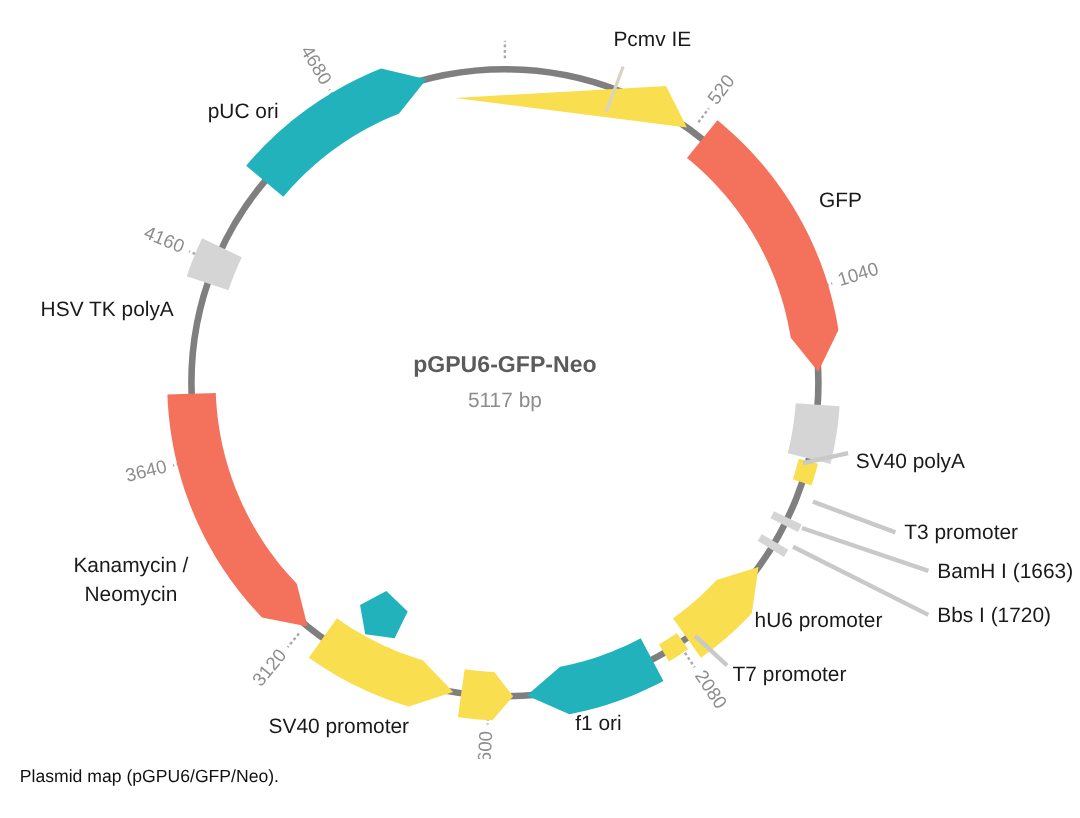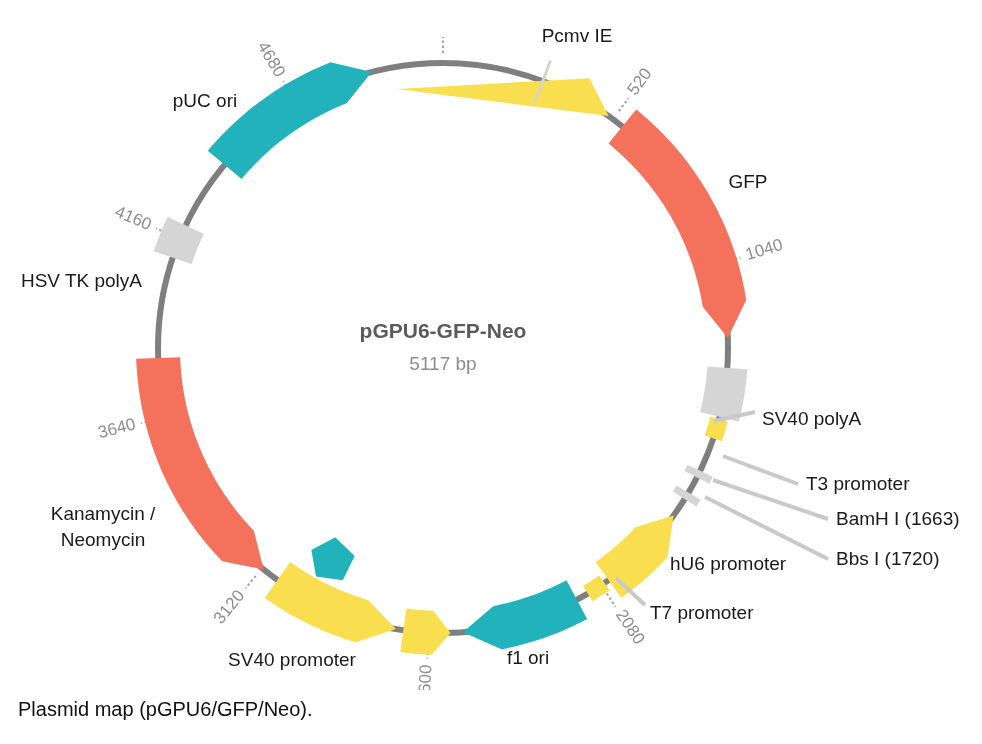--- a/index.html
+++ b/index.html
@@ -9,21 +9,21 @@
   }
   body {
     width: 982px;
     height: 744px;
     font-family: "Liberation Sans", sans-serif;
     overflow: hidden;
     position: relative;
   }
   #plasmid-wrap {
     position: absolute;
-    left: 0;
+    left: 16px;
     top: 0;
     width: 780px;
     height: 690px;
   }
   svg#plasmid-svg {
     display: block;
     width: 982px;
     height: 690px;
   }
   .feat-label {
@@ -57,21 +57,21 @@
     stroke: #a8a8a8;
     stroke-width: 2.2;
     stroke-dasharray: 2.5 2.5;
     fill: none;
   }
   #caption {
     position: absolute;
     left: 18px;
     top: 698px;
     font-family: "Liberation Sans", sans-serif;
-    font-size: 20px;
+    font-size: 16px;
     color: #111111;
     white-space: nowrap;
   }
 </style>
 </head>
 <body>
 
 <div id="plasmid-wrap">
   <svg id="plasmid-svg" viewBox="0 0 982 690">
     <g id="backbone-group">

